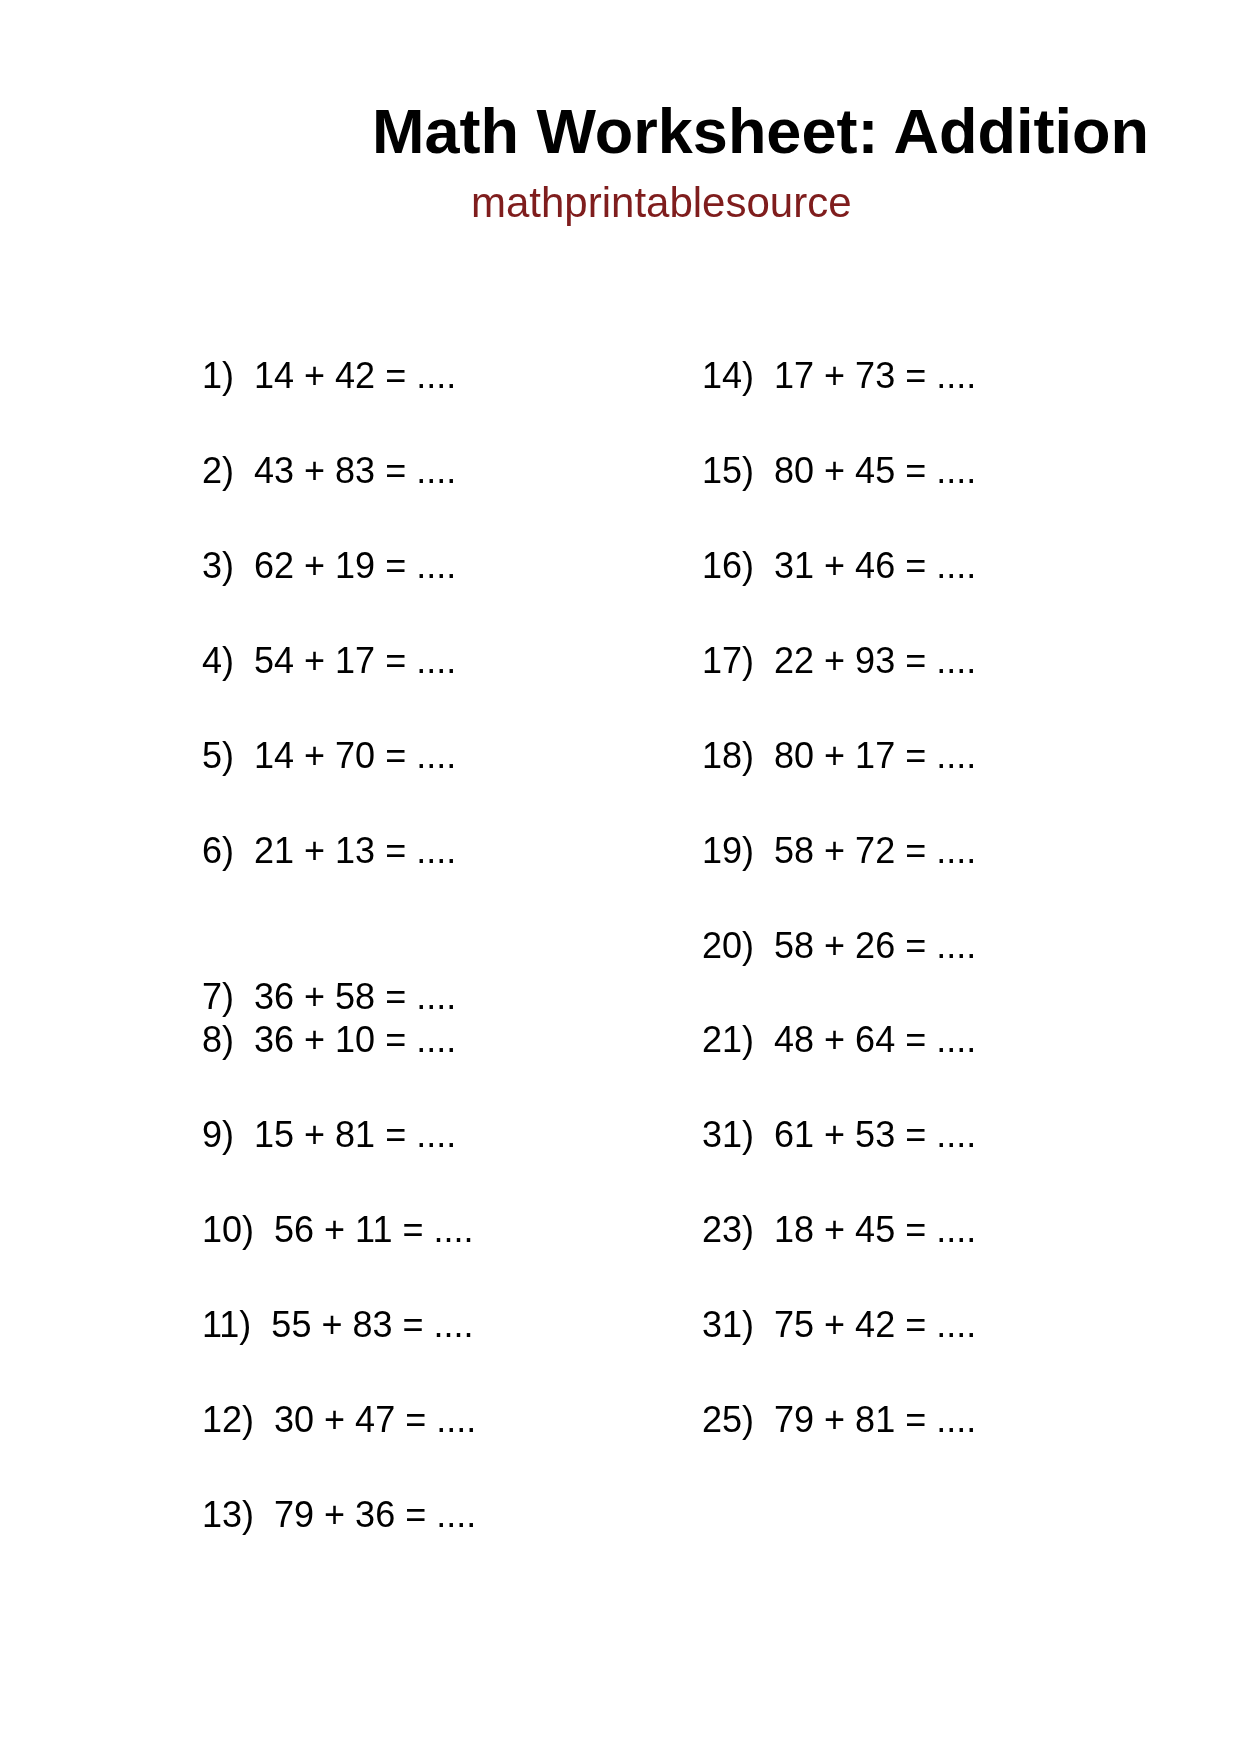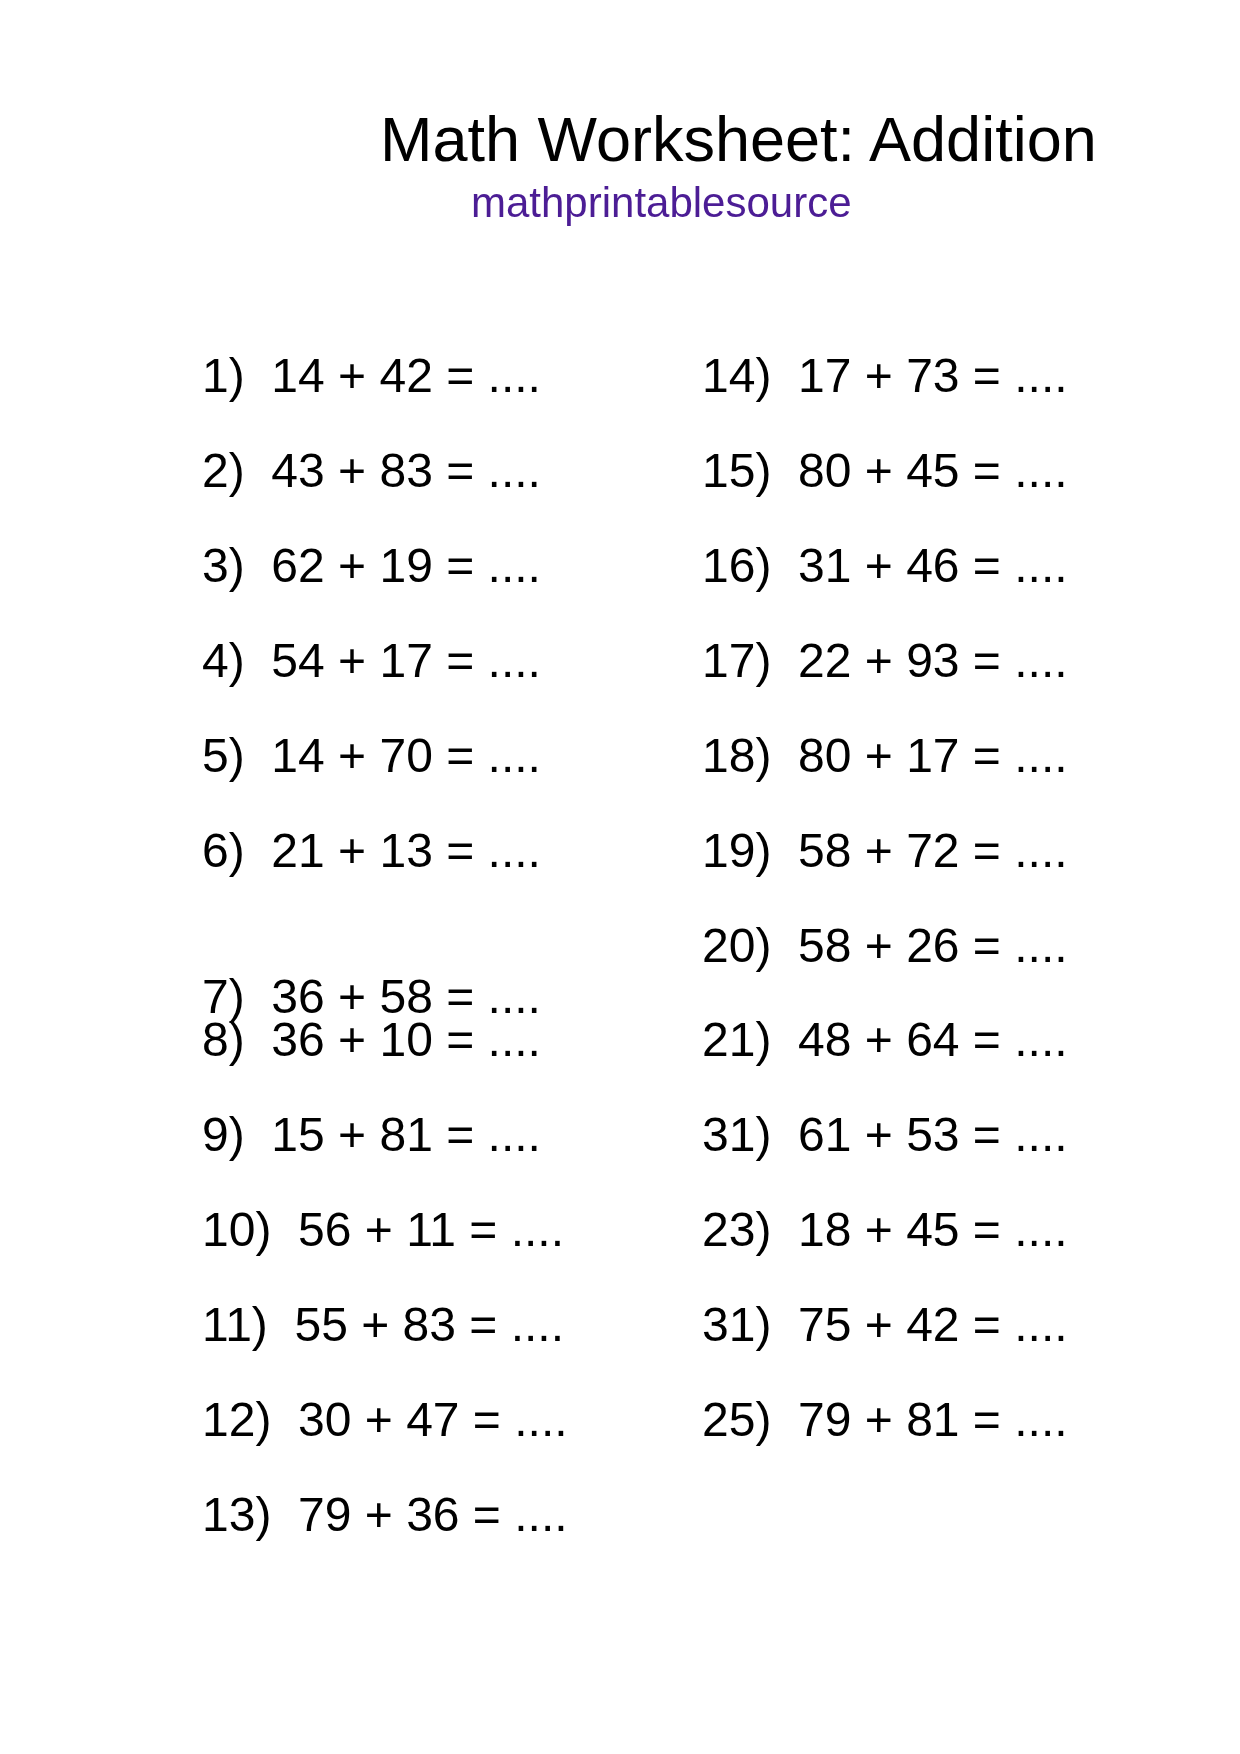--- a/index.html
+++ b/index.html
@@ -15,42 +15,42 @@
     font-family: "Liberation Sans", sans-serif;
     color: #000000;
   }
   .title {
     position: absolute;
     left: 372px;
     top: 95px;
     font-size: 63px;
     line-height: 72px;
     white-space: nowrap;
-    margin: 8px;
-    font-weight: normal;
+    margin: 0;
+    font-weight: bold;
   }
   .subtitle {
     position: absolute;
     left: 471px;
     top: 178px;
     font-size: 42px;
     line-height: 50px;
-    color: #4c1d95;
+    color: #7f1d1d;
     white-space: nowrap;
   }
   .col {
     position: absolute;
     top: 0;
   }
   .col-left { left: 202px; }
   .col-right { left: 702px; }
   .problem {
     position: absolute;
     left: 0;
-    font-size: 48px;
+    font-size: 36px;
     line-height: 50px;
     white-space: pre;
   }
 </style>
 </head>
 <body>
 
 <h1 class="title">Math Worksheet: Addition</h1>
 <div class="subtitle">mathprintablesource</div>
 

